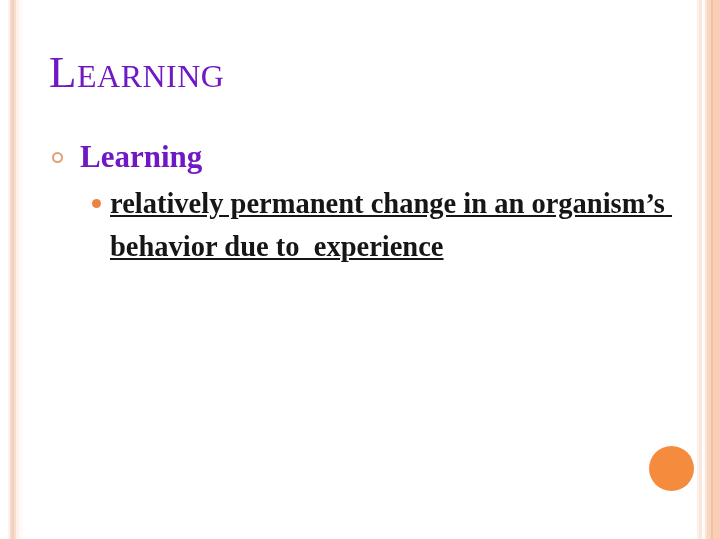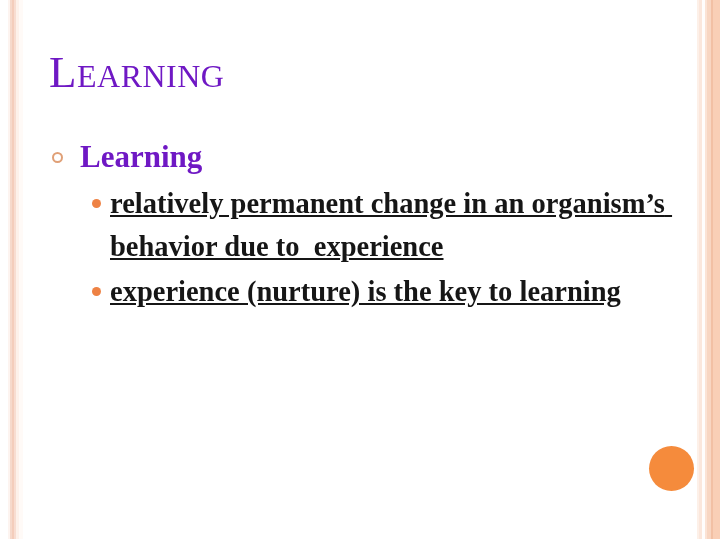--- a/index.html
+++ b/index.html
@@ -152,22 +152,18 @@
     <div class="lvl1">
       <span class="bullet-ring"></span>
       <span class="lvl1-text">Learning</span>
     </div>
 
     <div class="lvl2">
       <span class="bullet-dot"></span>
       <span class="lvl2-text">relatively permanent change in an organism’s behavior due to  experience</span>
     </div>
 
-    <div class="lvl2">
-      <span class="bullet-dot"></span>
-      <span class="lvl2-text">experience (nurture) is the key to learning</span>
-    </div>
 
   </div>
 
   <div id="deco-circle"></div>
 
 </div>
 
 </body></html>

